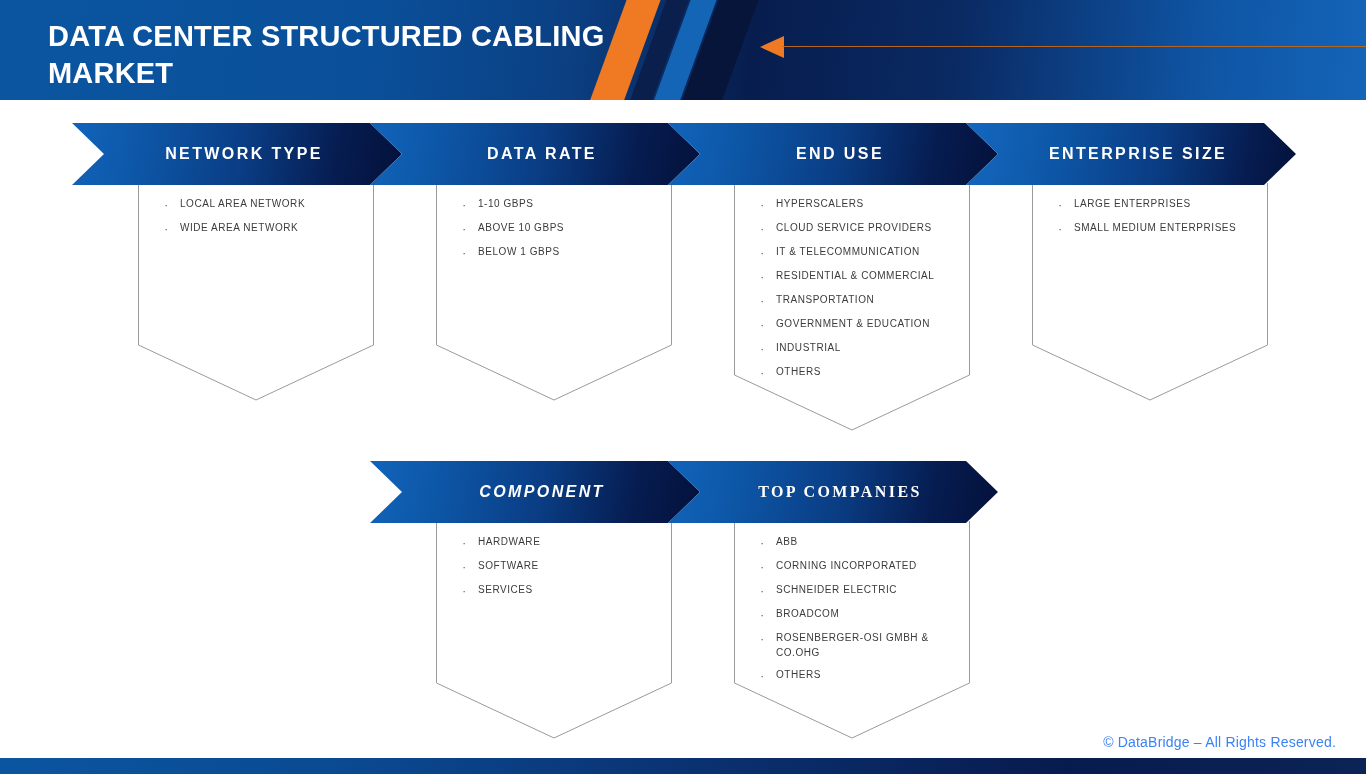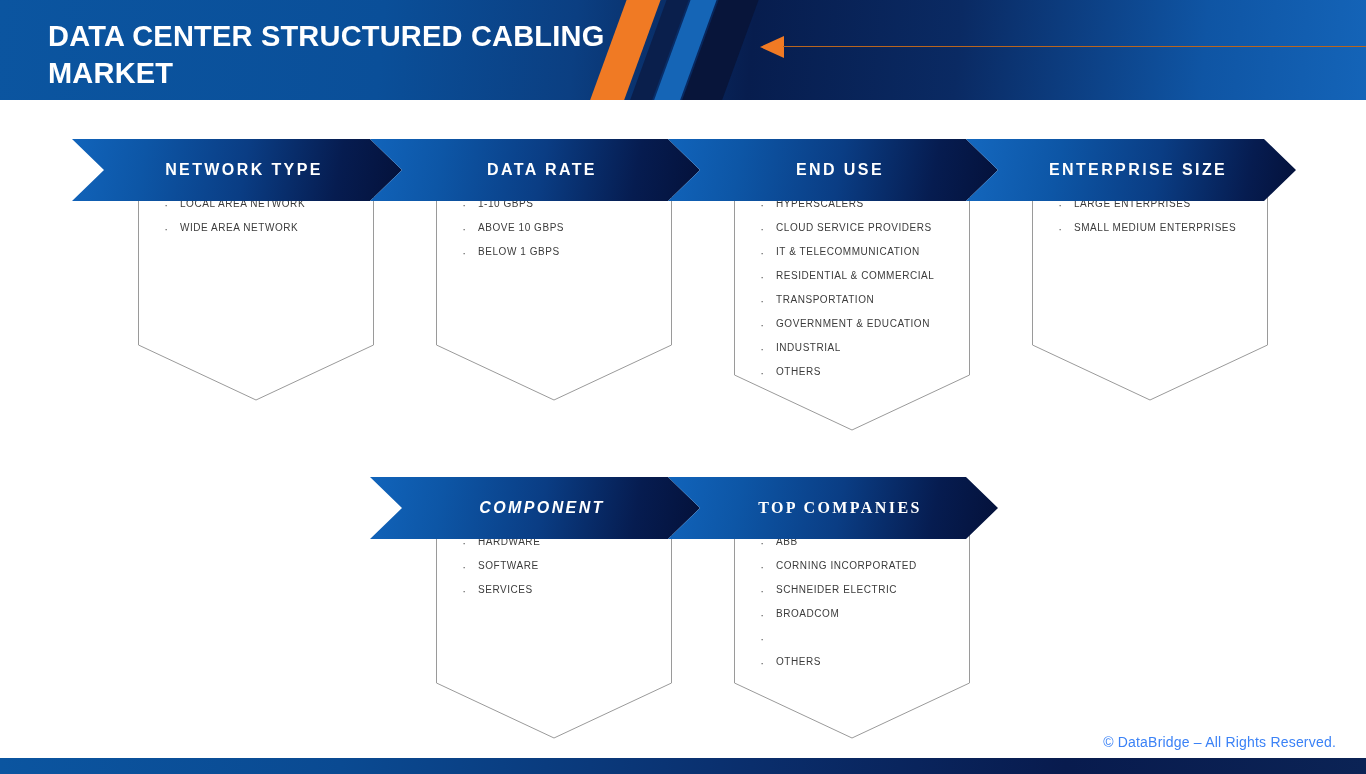--- a/index.html
+++ b/index.html
@@ -123,21 +123,20 @@
   .chev {
     position: absolute;
     left: 0;
     top: 0;
     height: 62px;
     clip-path: polygon(0 0, calc(100% - 32px) 0, 100% 50%, calc(100% - 32px) 100%, 0 100%, 32px 50%);
     background: linear-gradient(100deg, #1164bb 0%, #0d56a6 22%, #0a3d84 52%, #061c50 80%, #04113a 100%);
     display: flex;
     align-items: center;
     justify-content: center;
-    margin-top: 16px;
   }
   .chev.rev {
     background: linear-gradient(100deg, #1468bf 0%, #0d56a6 28%, #0a3d84 58%, #061c50 85%, #04113a 100%);
     align-items: center;
   }
   .chev-label {
     color: #ffffff;
     font-size: 16px;
     font-weight: bold;
     letter-spacing: 2.4px;
@@ -348,20 +347,22 @@
           <div class="item">
             <span class="bullet">·</span>
             <span class="item-text">SCHNEIDER ELECTRIC</span>
           </div>
           <div class="item">
             <span class="bullet">·</span>
             <span class="item-text">BROADCOM</span>
           </div>
           <div class="item">
             <span class="bullet">·</span>
+            <span class="item-text">ROSENBERGER-OSI GMBH &amp;
+CO.OHG</span>
           </div>
           <div class="item">
             <span class="bullet">·</span>
             <span class="item-text">OTHERS</span>
           </div>
         </div>
       </div>
       <div class="chev" style="width: 330px; font-family: Liberation Serif, serif;">
         <span class="chev-label">TOP COMPANIES</span>
       </div>

